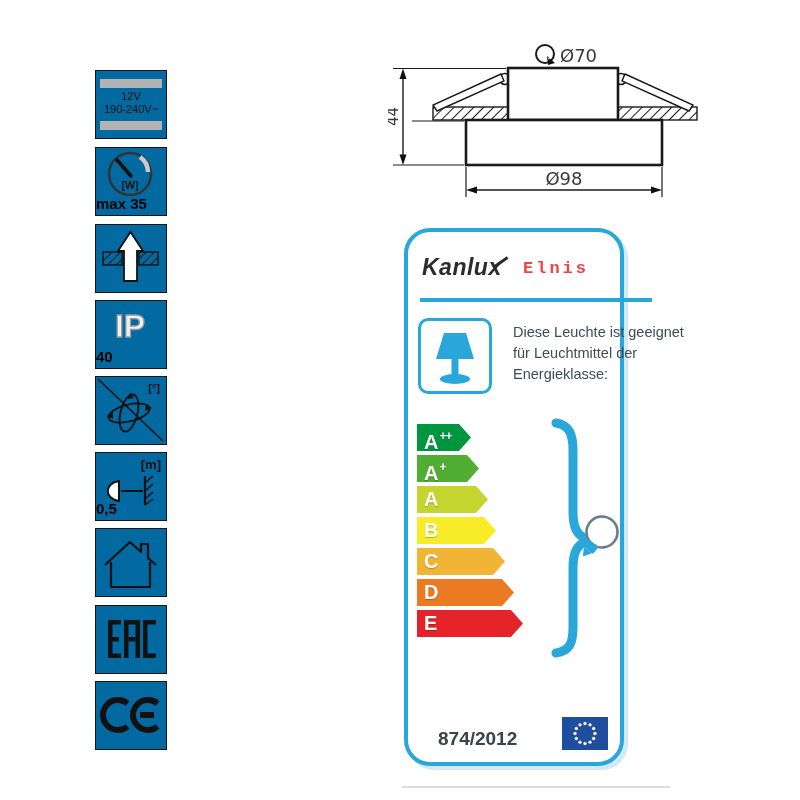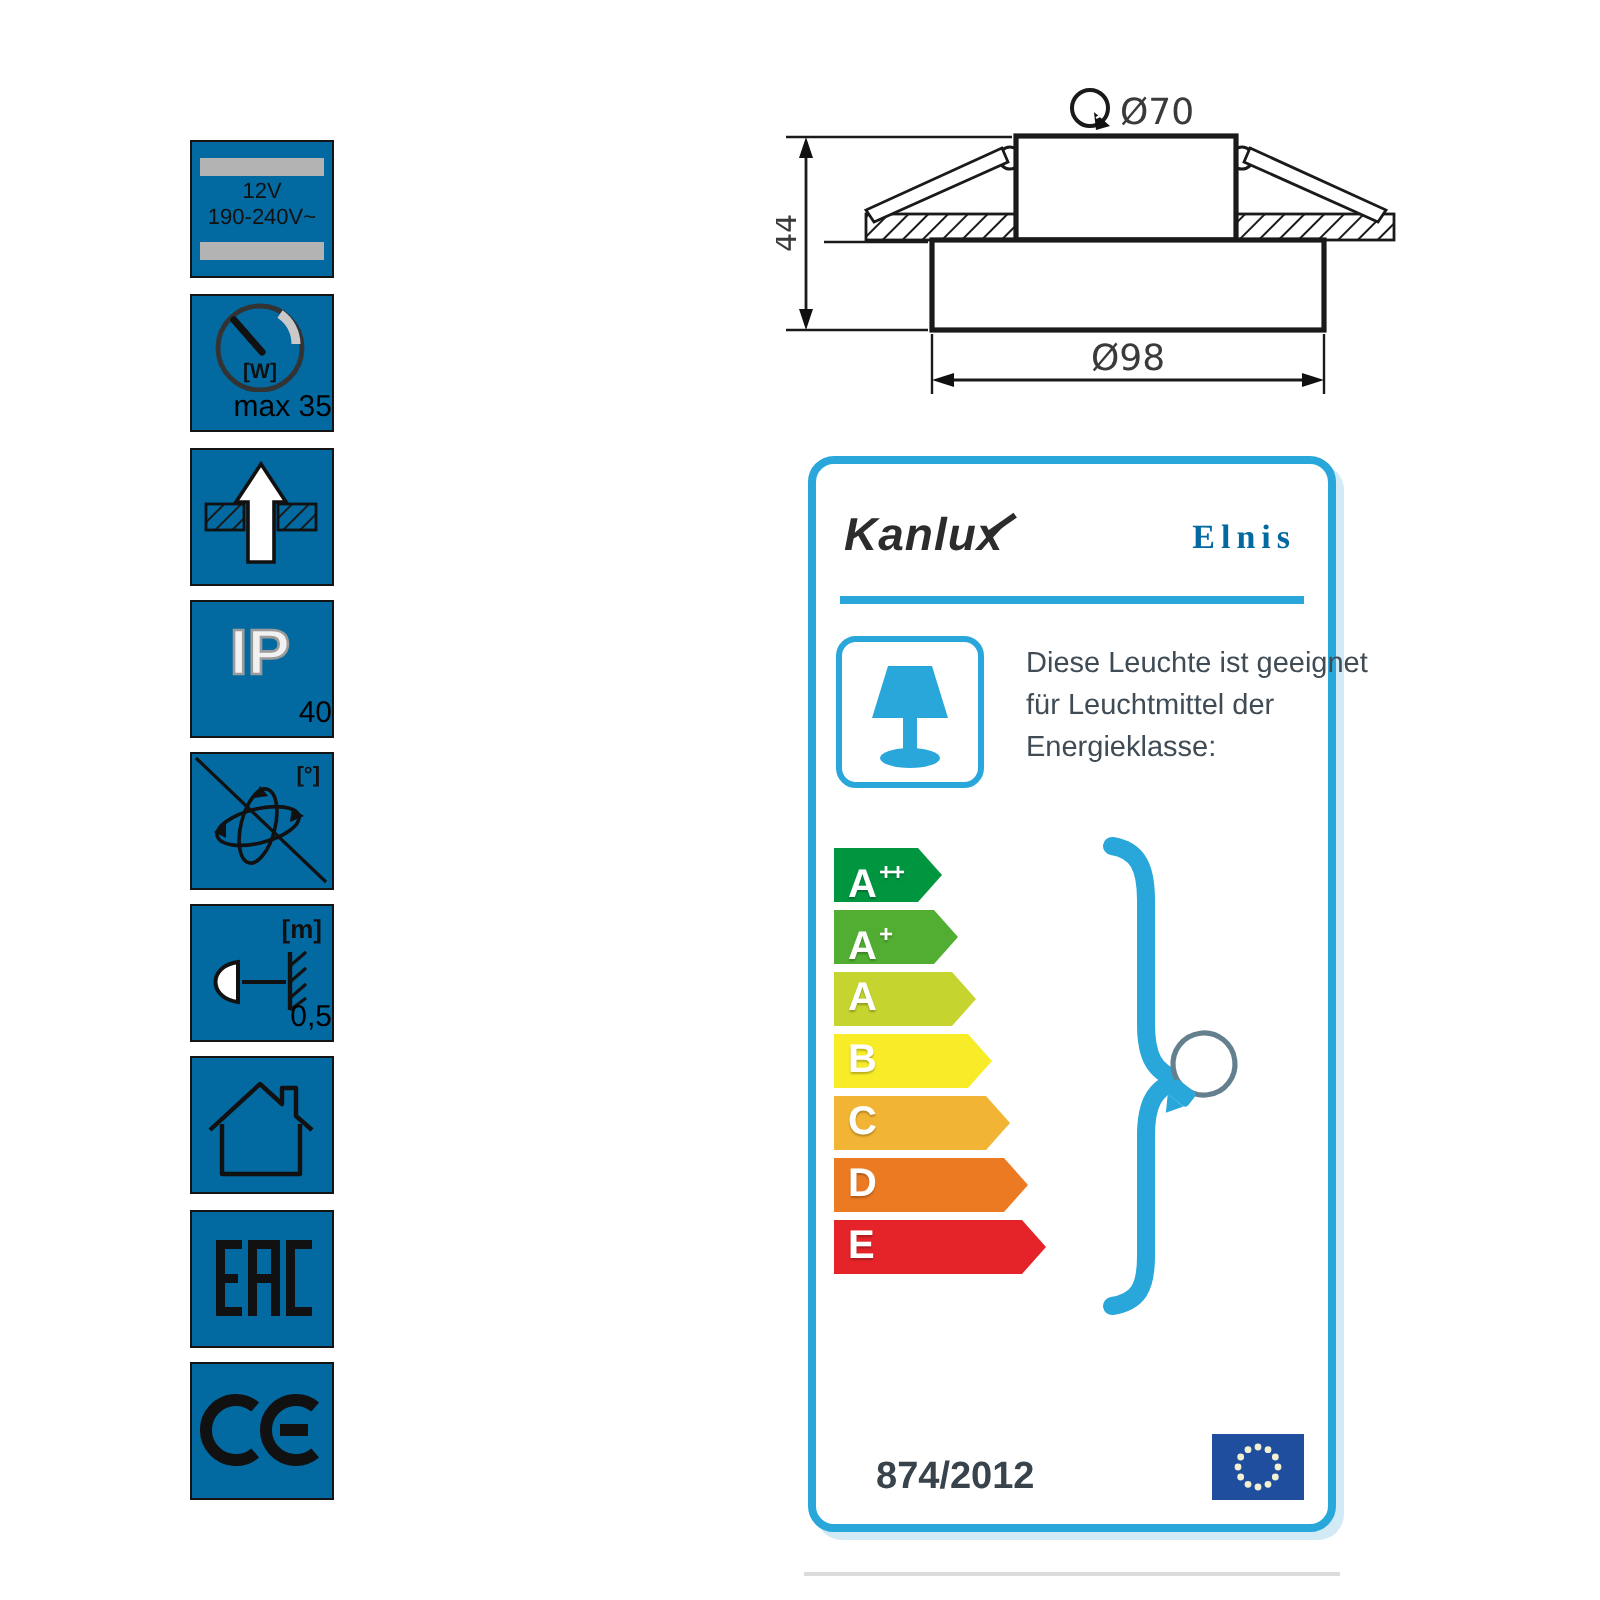--- a/index.html
+++ b/index.html
@@ -12,44 +12,44 @@
     position:absolute;left:95px;width:72px;height:69px;
     border:1.5px solid #141414;background:#0369a1;box-sizing:border-box;
   }
   .spec-box svg{display:block;}
   .volt-bar{position:absolute;left:4px;right:4px;height:9px;background:#b3b3b3;}
   .volt-text{
     position:absolute;left:0;right:0;top:19px;text-align:center;
     font-size:11px;line-height:13px;color:#111;
   }
   .spec-caption{
-    position:absolute;left:0;right:0;bottom:3px;text-align:right;
-    font-weight:normal;font-size:15px;color:#000;
+    position:absolute;left:0;right:0;bottom:3px;text-align:left;
+    font-weight:bold;font-size:15px;color:#000;
   }
   .unit-tag{position:absolute;font-size:11px;color:#111;font-weight:bold;}
   
   #tech-drawing{position:absolute;left:388px;top:34px;}
   .dim-text{font-family:"DejaVu Sans", sans-serif;fill:#3a3a3a;}
   
   #energy-label{
-    position:absolute;left:404px;top:228px;width:264px;height:538px;
-    border:4px solid #29A7DA;border-radius:13px;background:#fff;
+    position:absolute;left:404px;top:228px;width:220px;height:538px;
+    border:4px solid #29A7DA;border-radius:26px;background:#fff;
     box-sizing:border-box;box-shadow:4px 4px 0 #d2eaf6;
   }
   #brand-logo{
     position:absolute;top:22px;left:14px;font-size:23px;font-weight:bold;
     font-style:italic;color:#2c2c2c;letter-spacing:0.5px;
   }
   #brand-logo::after{
     content:"";position:absolute;width:17px;height:2.5px;background:#2c2c2c;
     right:-7px;top:7px;transform:rotate(-35deg);
   }
   #model-name{
-    position:absolute;top:27px;right:16px;font-family:Liberation Serif, serif;
-    font-weight:bold;font-size:17px;letter-spacing:3px;color:#0369a1;
+    position:absolute;top:27px;right:31px;font-family:Liberation Mono, monospace;
+    font-weight:bold;font-size:17px;letter-spacing:3px;color:#ef4444;
   }
   #label-rule{position:absolute;top:66px;left:12px;width:232px;height:4px;background:#29A7DA;}
   #lamp-box{
     position:absolute;top:86px;left:10px;width:74px;height:76px;
     border:3px solid #29A7DA;border-radius:10px;box-sizing:border-box;background:#fff;
   }
   #label-desc{
     position:absolute;top:90px;left:94px;width:172px;
     font-size:14.5px;line-height:21px;color:#3f4b55;margin-left:11px;
   }

